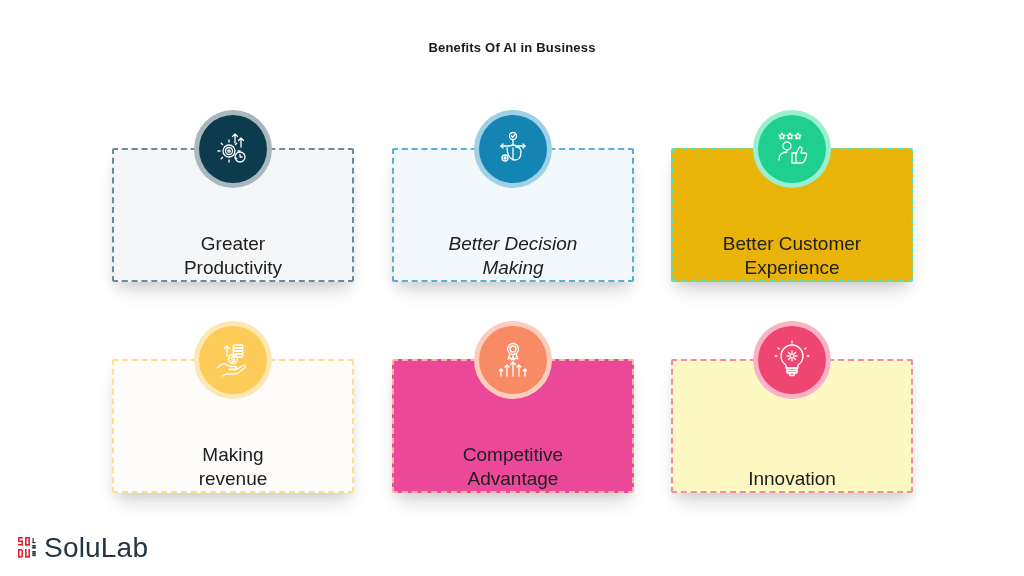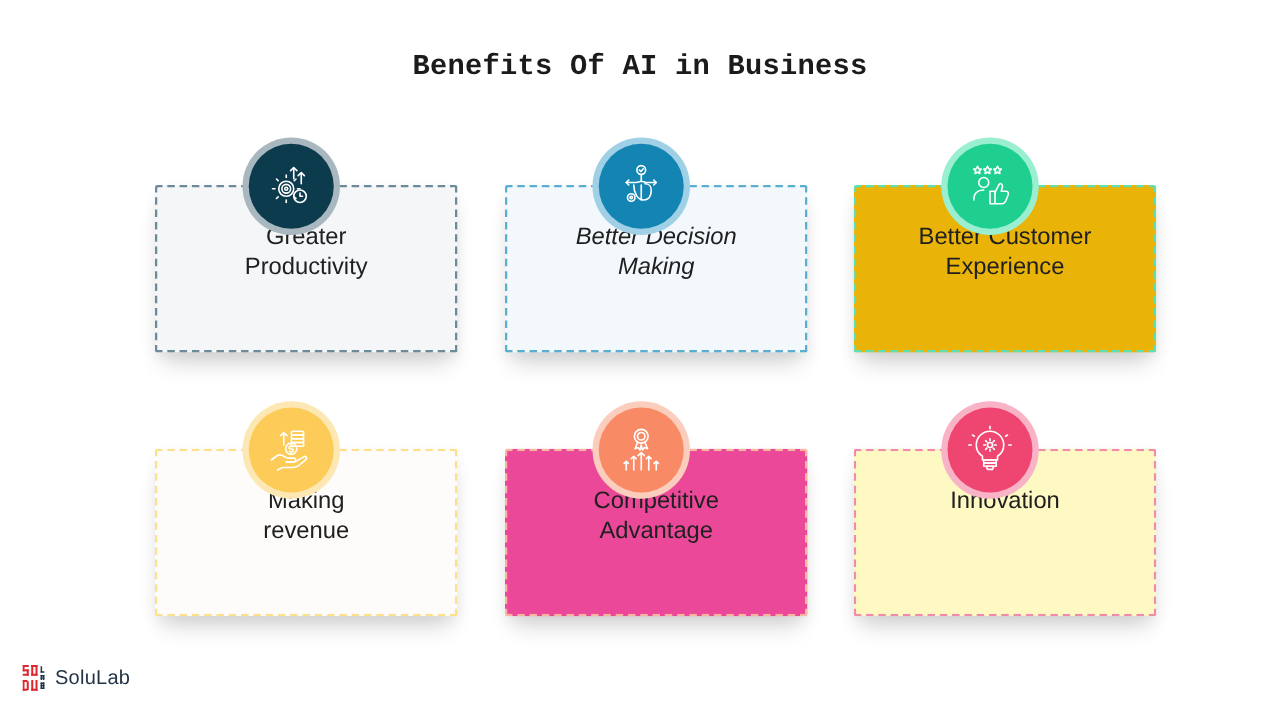--- a/index.html
+++ b/index.html
@@ -1,31 +1,30 @@
 <!DOCTYPE html>
 <html><head>
   <meta charset="utf-8">
   <style>
     * { box-sizing: border-box; margin: 0; padding: 0; }
     html, body { width: 1024px; height: 576px; overflow: hidden; background: #ffffff; }
     body { position: relative; font-family: "Liberation Sans", "DejaVu Sans", sans-serif; color: #1f1f1f; }
 
     .title {
       position: absolute; left: 0; top: 40px; width: 1024px;
-      text-align: center; font-size: 23px; font-weight: bold; color: #1b1b1b;
+      text-align: center; font-size: 13px; font-weight: bold; color: #1b1b1b;
       letter-spacing: 0.2px;
-      font-family: Liberation Mono, monospace;
     }
 
     .card-wrap { position: absolute; width: 242px; height: 134px; }
     .card {
-      position: absolute; left: 12px; top: 0; width: 242px; height: 134px;
+      position: absolute; left: 0; top: 0; width: 242px; height: 134px;
       border: 2px dashed #6d8a99; border-radius: 2px;
       box-shadow: 0 14px 18px -6px rgba(0,0,0,0.16), 0 4px 10px rgba(0,0,0,0.05);
-      display: flex; align-items: flex-start; justify-content: center;
+      display: flex; align-items: flex-end; justify-content: center;
       padding-top: 28px;
     }
     .card-label {
       text-align: center; font-size: 19px; line-height: 24px; color: #202020;
       white-space: pre-line; font-weight: normal;
     }
     .icon-ring {
       position: absolute; left: 50%; top: -38px; transform: translateX(-50%);
       width: 78px; height: 78px; border-radius: 50%;
       display: flex; align-items: center; justify-content: center;
@@ -65,21 +64,21 @@
     #c5 .icon-ring { background: #fbcdbd; }
     #c5 .icon-circle { background: #f98a66; }
 
     #c6 .card { border-color: #f28aa9; background: #fef9c3; }
     #c6 .icon-ring { background: #f8b3c6; }
     #c6 .icon-circle { background: #ef4571; }
 
     
     .logo { position: absolute; left: 18px; top: 532px; display: flex; align-items: center; gap: 6px; }
     .logo-mark { width: 20px; height: 22px; }
-    .logo-text { font-size: 16px; color: #243447; letter-spacing: 0.2px; }
+    .logo-text { font-size: 28px; color: #243447; letter-spacing: 0.2px; }
   </style>
 </head>
 <body>
 
 <div class="title">Benefits Of AI in Business</div>
 
 <div class="card-wrap" id="c1">
   <div class="card">
     <div class="card-label">Greater
 Productivity</div>

